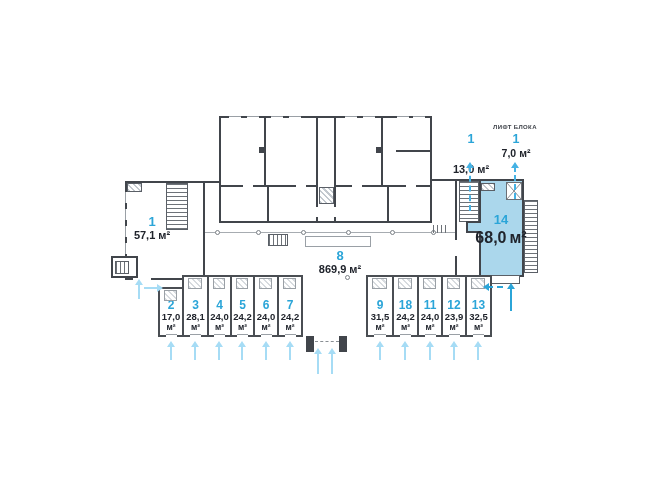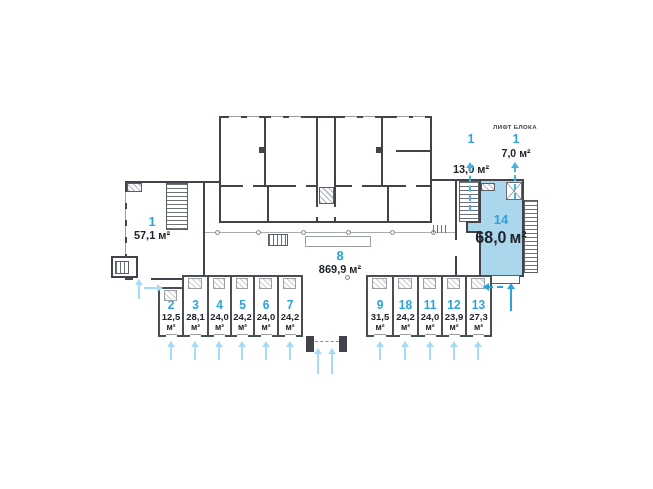--- a/index.html
+++ b/index.html
@@ -132,21 +132,21 @@
   <div class="outline thin hatch-v" style="left:268px;top:234px;width:20px;height:12px"></div>
   <div class="lrect" style="left:305px;top:236px;width:66px;height:11px"></div>
   <div class="deco hatch-v" style="left:433px;top:225px;width:13px;height:8px"></div>
   <div class="w" style="left:306px;top:336px;width:8px;height:16px"></div>
   <div class="w" style="left:339px;top:336px;width:8px;height:16px"></div>
   <div class="door" style="left:315px;top:341px;width:24px"></div>
 
   <div class="cell" style="left:158px;top:287px;width:26px;height:50px">
     <div class="bath"></div>
     <div class="n">2</div>
-    <div class="a">12,5</div>
+    <div class="a">17,0</div>
     <div class="u">м²</div>
     <div class="cwin"></div>
   </div>
   <div class="cell" style="left:182px;top:275px;width:27px;height:62px">
     <div class="bath"></div>
     <div class="n">3</div>
     <div class="a">28,1</div>
     <div class="u">м²</div>
     <div class="cwin"></div>
   </div>
@@ -203,21 +203,21 @@
   <div class="cell" style="left:441px;top:275px;width:26px;height:62px">
     <div class="bath"></div>
     <div class="n">12</div>
     <div class="a">23,9</div>
     <div class="u">м²</div>
     <div class="cwin"></div>
   </div>
   <div class="cell" style="left:465px;top:275px;width:27px;height:62px">
     <div class="bath"></div>
     <div class="n">13</div>
-    <div class="a">27,3</div>
+    <div class="a">32,5</div>
     <div class="u">м²</div>
     <div class="cwin"></div>
   </div>
 
   <div class="num" style="left:135px;top:215px;width:34px;font-size:13px">1</div>
   <div class="area" style="left:118px;top:230px;width:68px;font-size:11px">
     <span>57,1</span><span class="usp">м²</span>
   </div>
   <div class="num" style="left:322px;top:249px;width:36px;font-size:13px">8</div>
   <div class="area" style="left:303px;top:264px;width:74px;font-size:11px">

